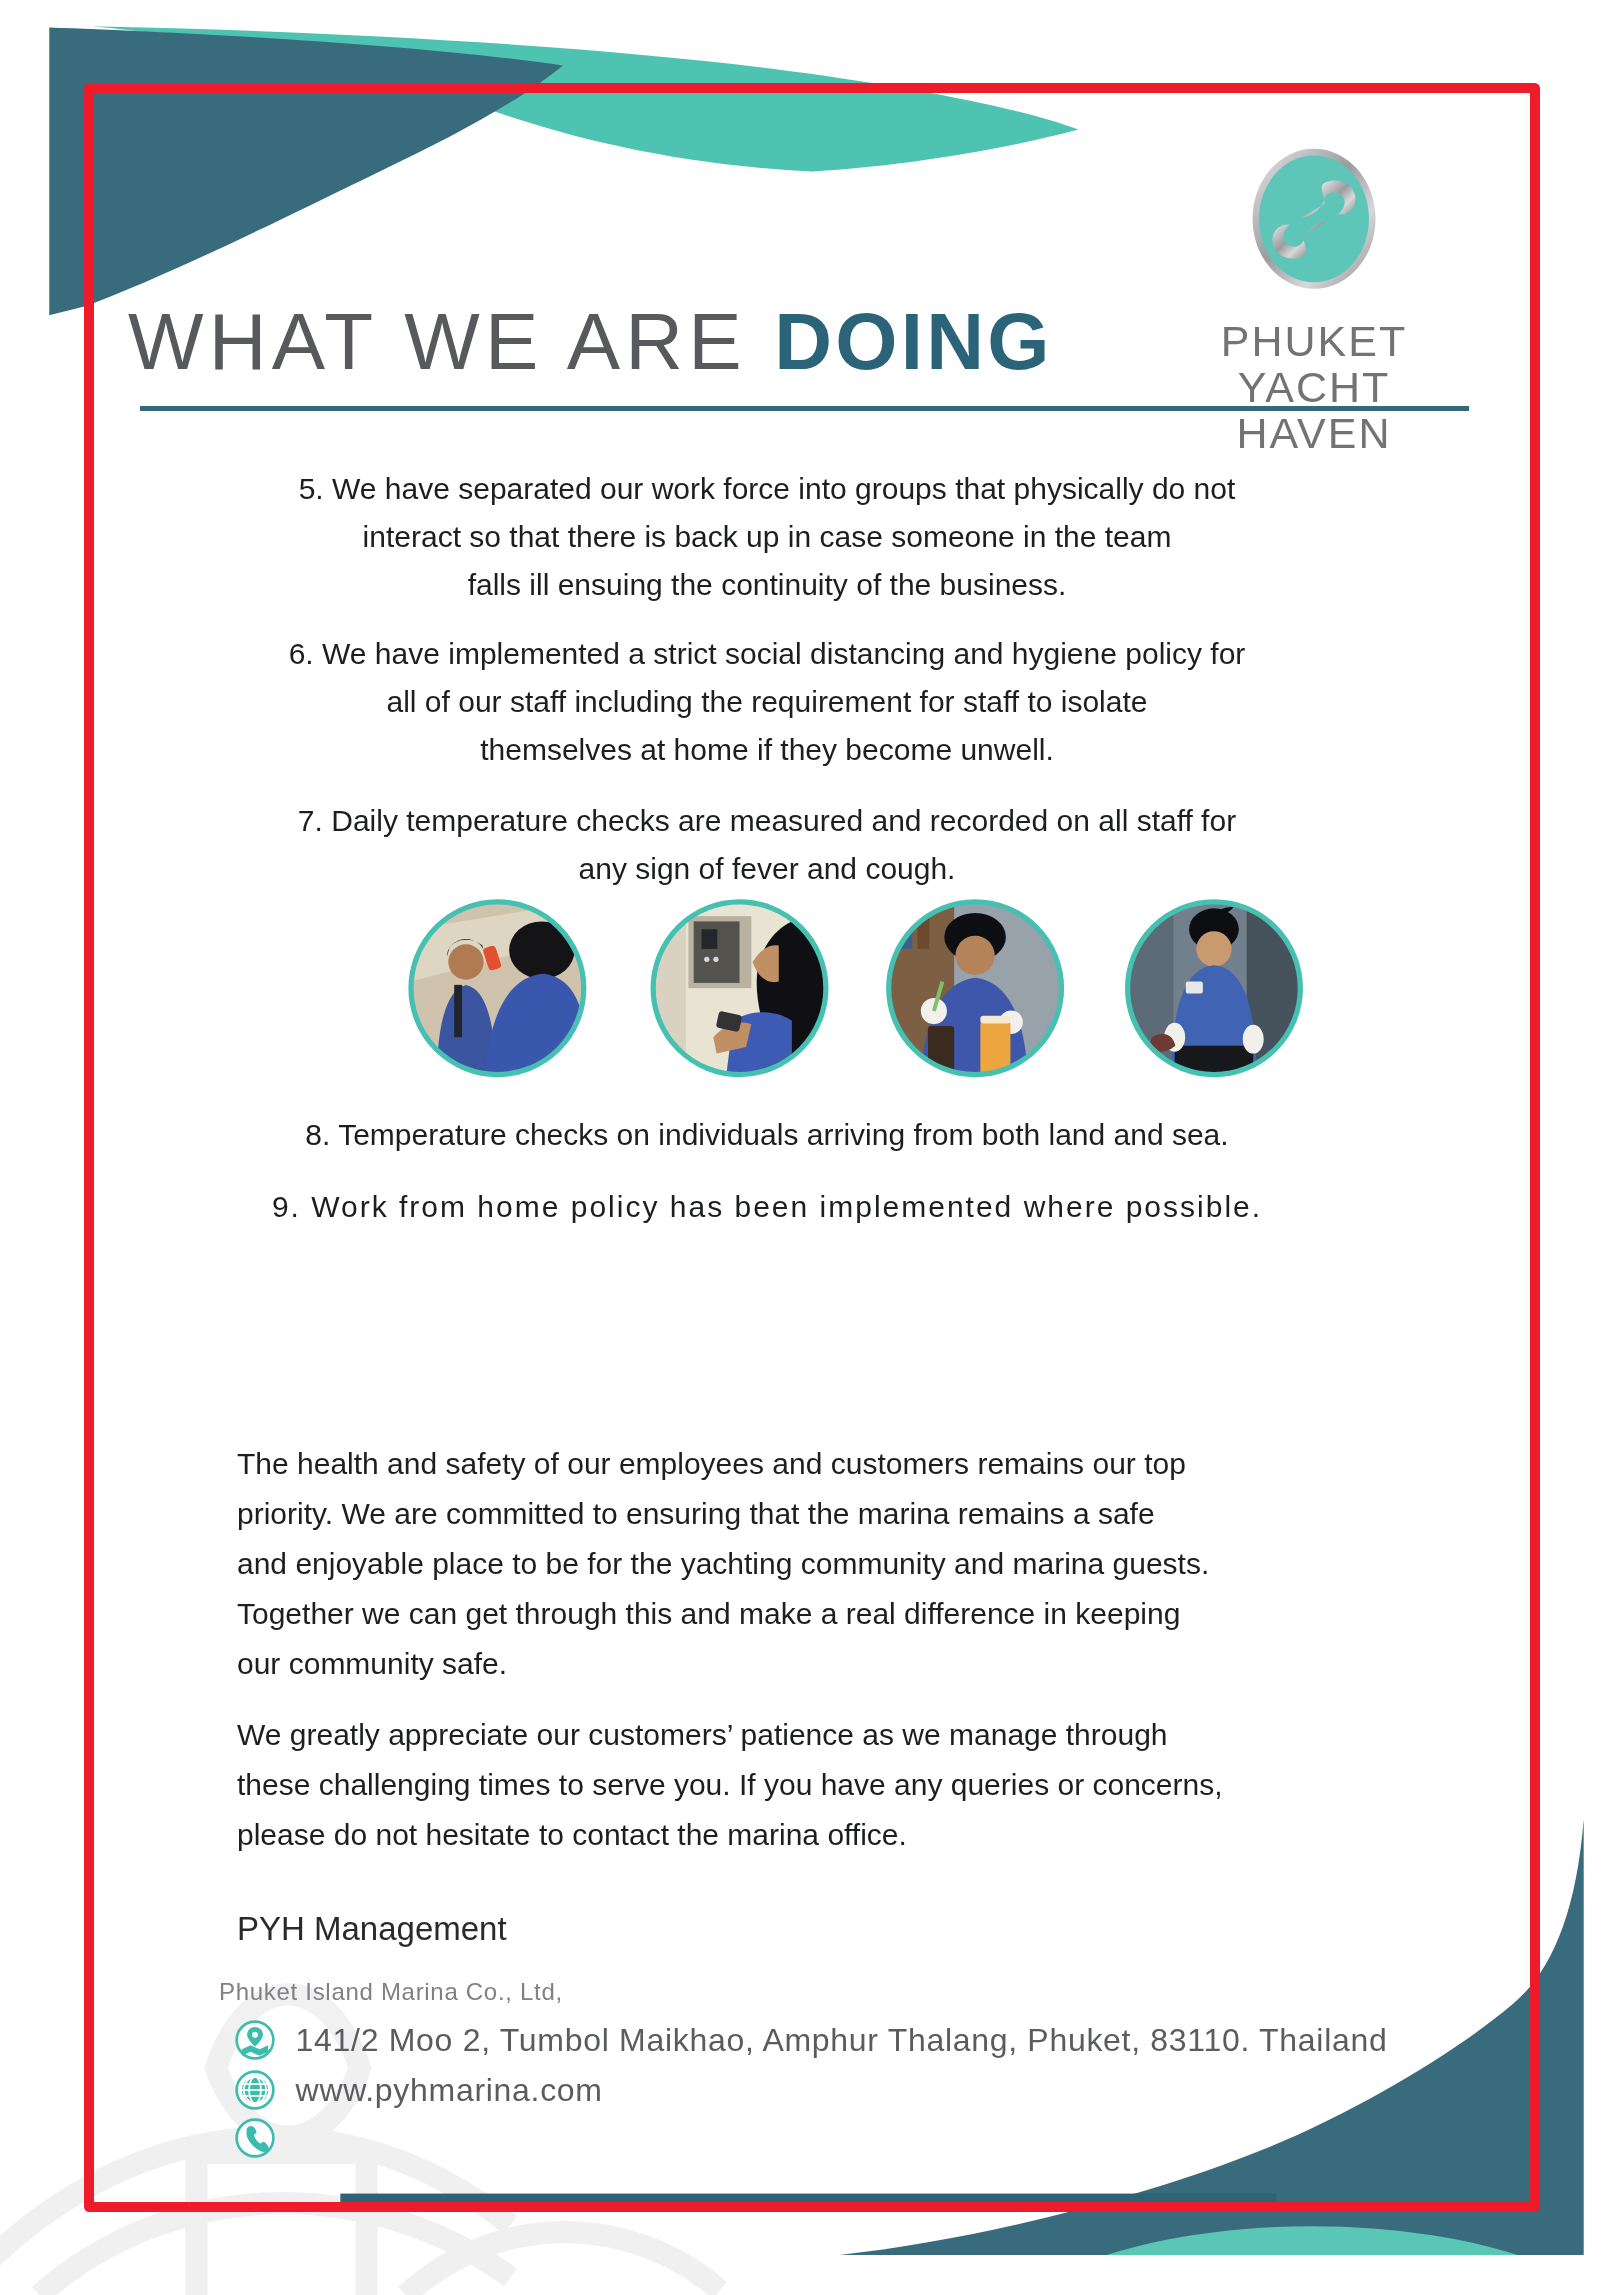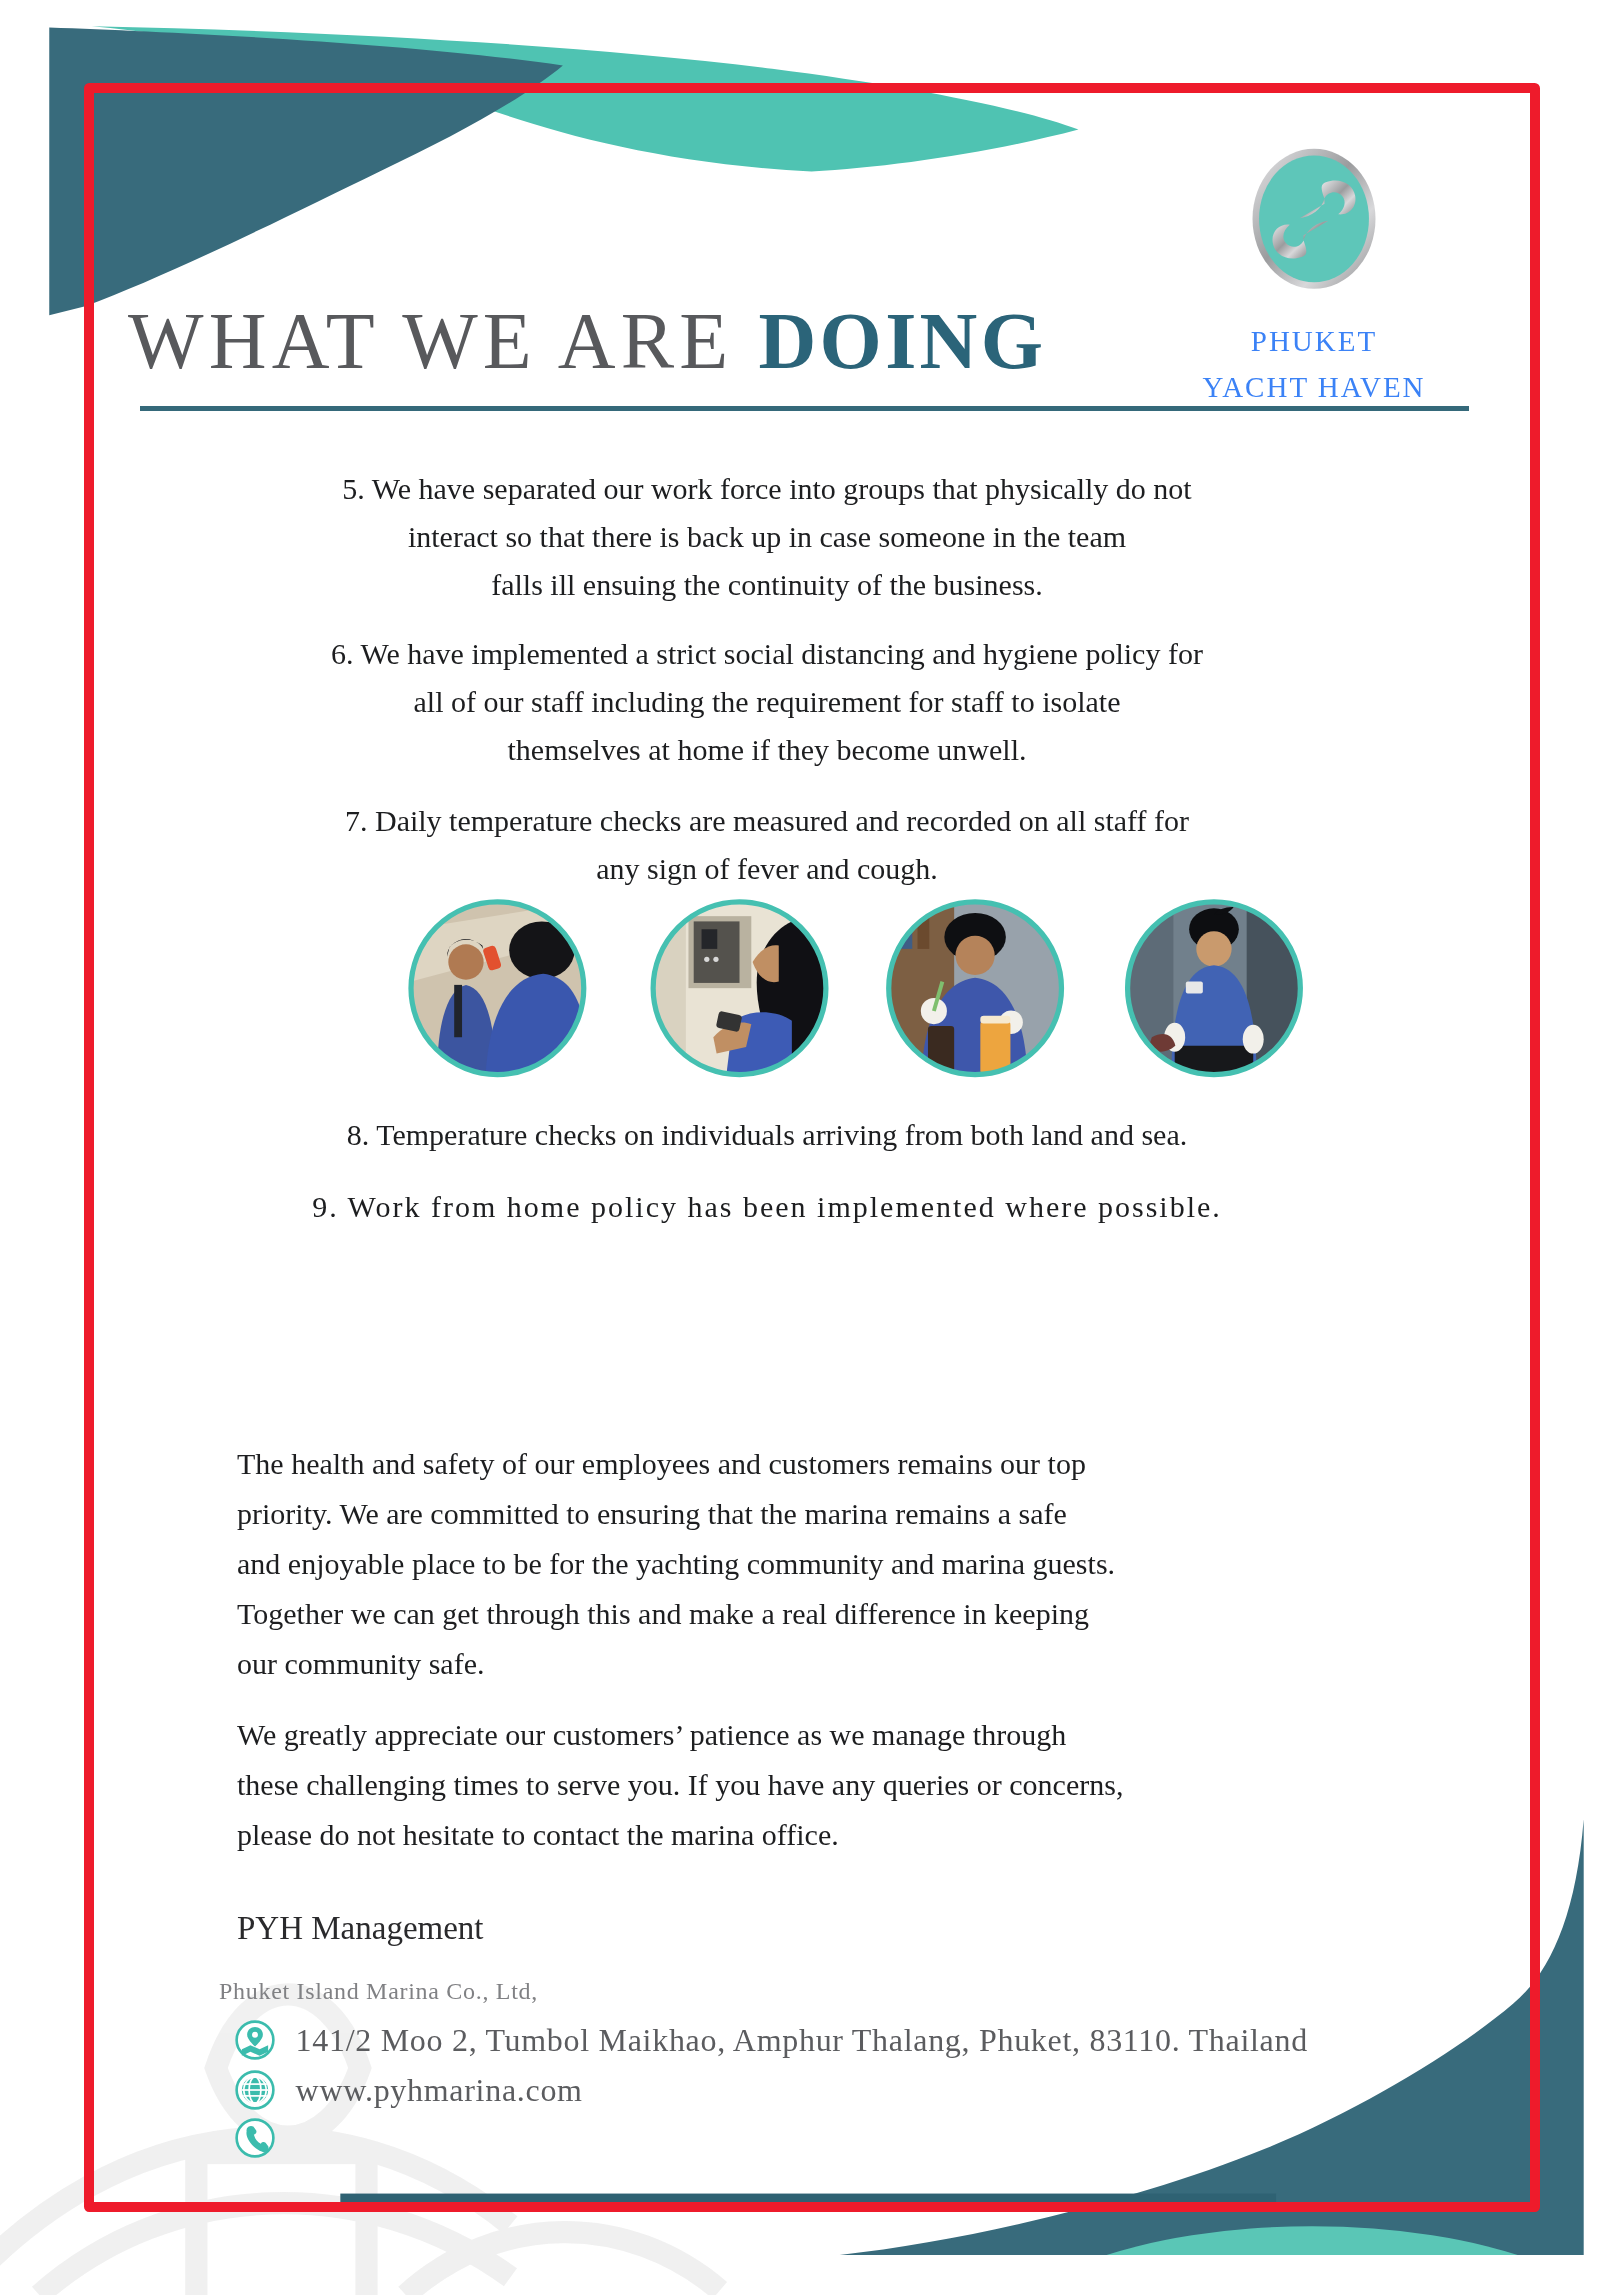--- a/index.html
+++ b/index.html
@@ -1,32 +1,32 @@
 <!DOCTYPE html>
 <html style="font-size:10.5px"><head>
 <meta charset="utf-8">
 <style>
   html,body{margin:0;padding:0;background:#ffffff;}
   .page{
     position:relative;width:1623px;height:2295px;background:#ffffff;
-    overflow:hidden;font-family:Liberation Serif, serif;color:#1d1e20;
+    overflow:hidden;font-family:Liberation Sans, sans-serif;color:#1d1e20;
   }
   svg.decor{position:absolute;left:0;top:0;pointer-events:none;}
   .red-frame{
     position:absolute;left:84px;top:83px;width:1456px;height:2129px;
     box-sizing:border-box;border:10.5px solid #ee1b2b;border-radius:5.2px;z-index:3;
   }
   .title{
     position:absolute;left:128px;top:296px;z-index:4;margin:0;
     font-size:80px;font-weight:300;letter-spacing:5.2px;color:#58595c;white-space:nowrap;
   }
   .title .bold{font-weight:700;color:#2b6479;letter-spacing:3.3px;}
   .rule{position:absolute;left:140px;top:406px;width:1329px;height:4.6px;background:#35697a;z-index:4;}
   .logo-wrap{position:absolute;left:1160px;top:141px;width:308px;z-index:4;text-align:center;}
-  .logo-text{margin-top:18.3px;font-size:29px;line-height:46px;color:#3b82f6;letter-spacing:2px;font-weight:400;}
+  .logo-text{margin-top:18.3px;font-size:43px;line-height:46px;color:#737373;letter-spacing:2px;font-weight:400;}
   .item{
     position:absolute;left:237px;width:1060px;text-align:center;z-index:4;
     font-size:30px;line-height:48px;white-space:pre-line;
   }
   .item.spread{letter-spacing:2px;}
   .para{
     position:absolute;left:237px;width:1178px;text-align:left;z-index:4;
     font-size:30px;line-height:50px;white-space:pre-line;
   }
   .signature{position:absolute;left:237px;top:1910px;font-size:33px;color:#2a2a2c;z-index:4;}

